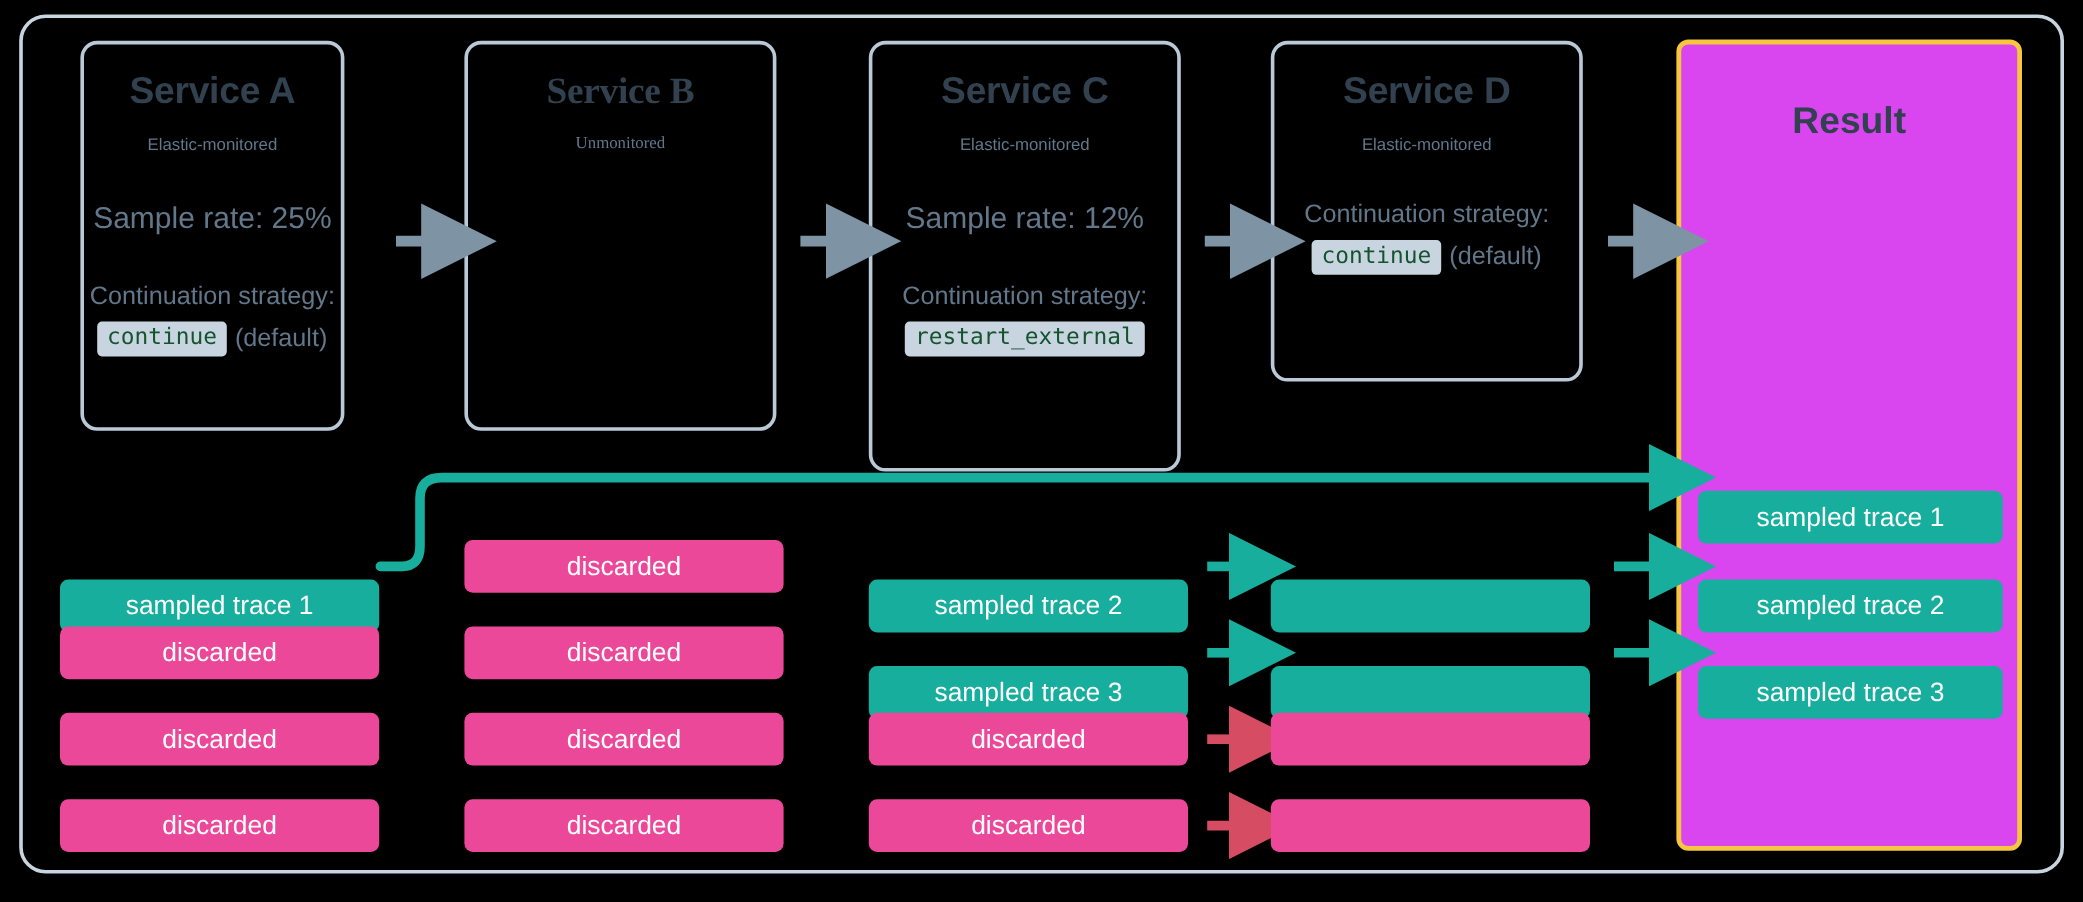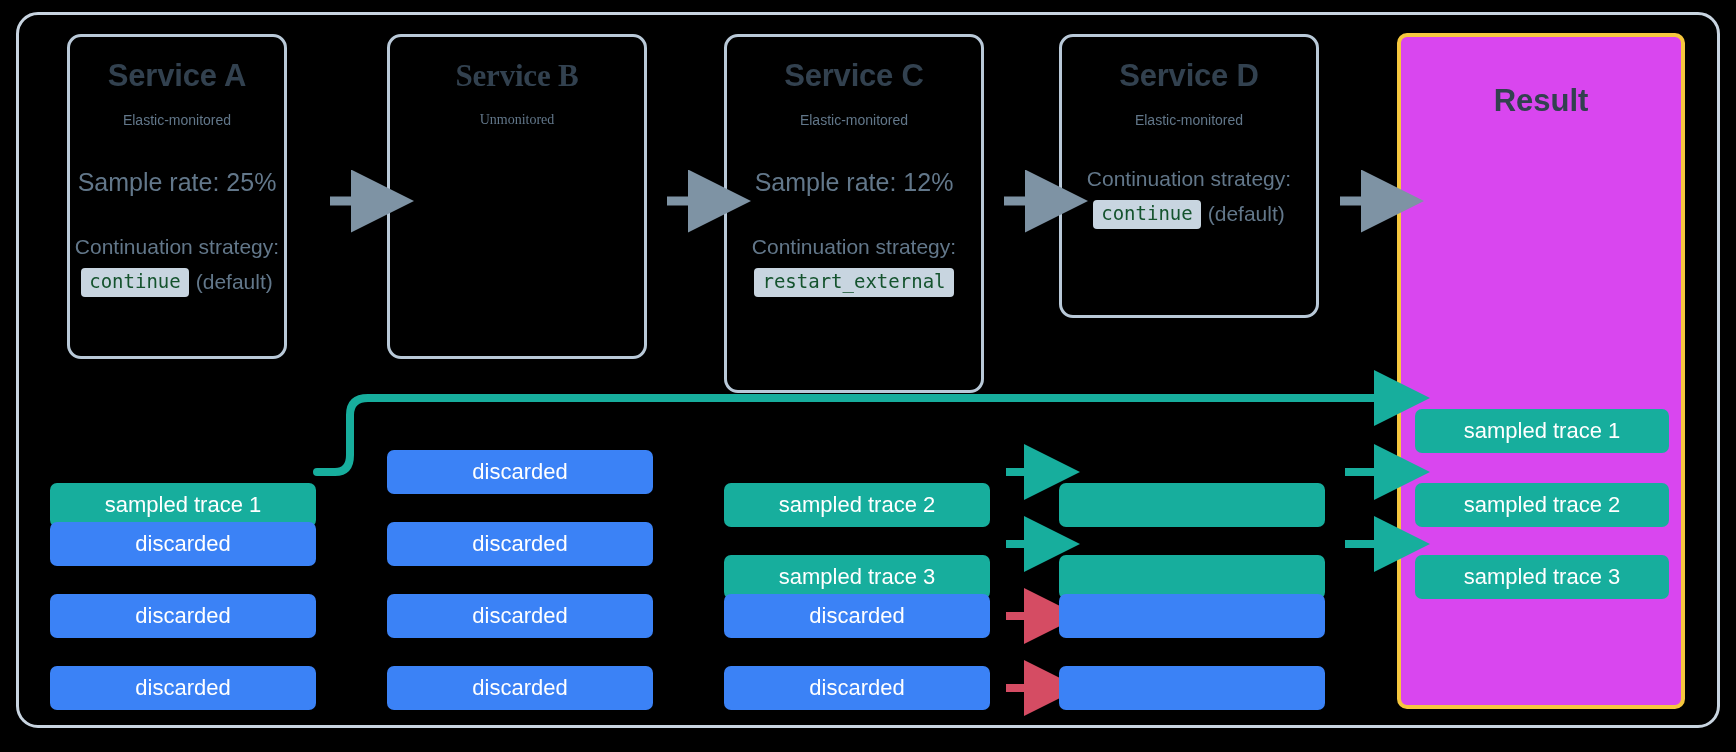--- a/index.html
+++ b/index.html
@@ -120,21 +120,21 @@
     box-sizing: border-box;
     display: flex;
     align-items: center;
     justify-content: center;
     color: #ffffff;
     font-size: 22px;
     line-height: 1;
     white-space: nowrap;
   }
   .trace-sampled { background: #17ae9d; margin-top: 33px; }
-  .trace-discarded { background: #3b82f6; }
+  .trace-discarded { background: #ec4899; }
 
   svg.flow { position: absolute; left: 0; top: 0; pointer-events: none; }
 </style>
 </head>
 <body>
 
 <div id="stage">
 
   <div id="outer-frame"></div>
 

